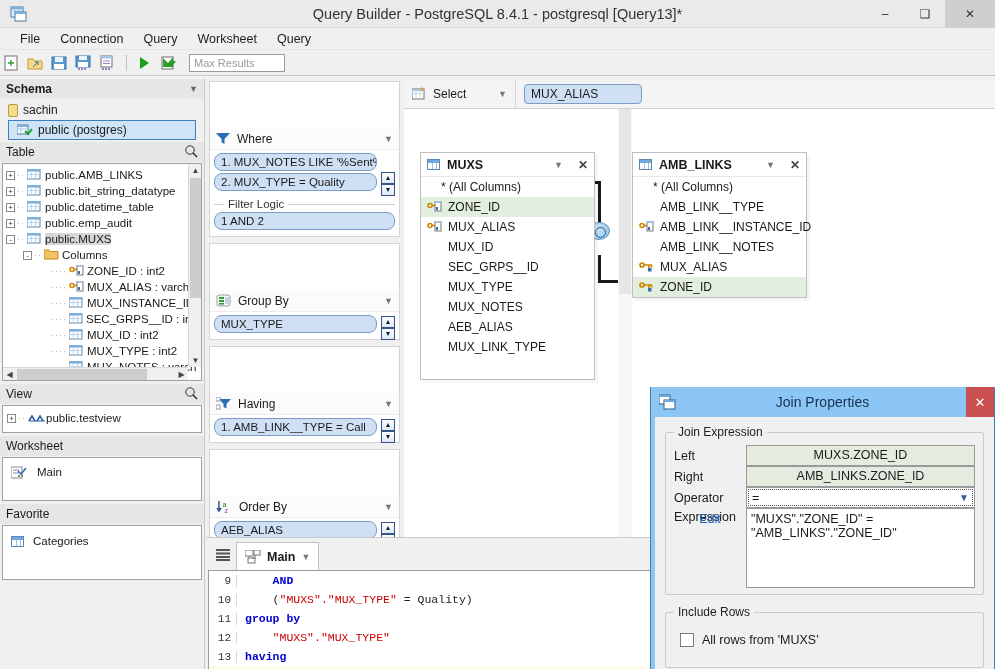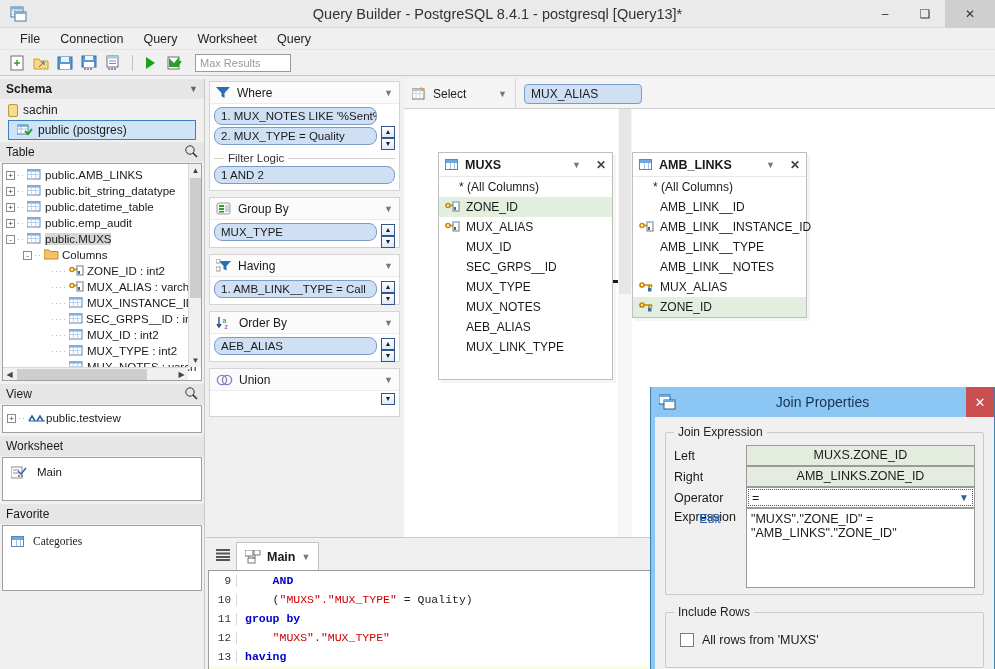--- a/index.html
+++ b/index.html
@@ -23,21 +23,21 @@
     position:absolute; left:0; right:0; text-align:center;
     font-size:14.5px; color:#333; pointer-events:none;
   }
   .wincontrols { margin-left:auto; display:flex; height:28px; }
   .wincontrols div { width:40px; height:28px; display:flex; align-items:center; justify-content:center; font-size:12px; color:#333; }
   .wincontrols .close { background:#cfcfcf; width:50px; }
   
   #menubar { height:22px; background:#f0f0f0; display:flex; align-items:center; padding-left:10px; border-bottom:1px solid #e4e4e4; }
   #menubar span { padding:2px 10px; font-size:12.5px; color:#222; }
   
-  #toolbar { height:26px; background:#f0f0f0; display:flex; align-items:center; padding-left:6px; border-bottom:1px solid #c8c8c8; }
+  #toolbar { height:26px; background:#f0f0f0; display:flex; align-items:center; padding-left:0; border-bottom:1px solid #c8c8c8; }
   .tbtn { width:22px;height:22px; display:flex;align-items:center;justify-content:center; margin-right:2px;}
   .tsep { width:1px;height:16px;background:#c0c0c0;margin:0 6px; }
   #maxresults {
     margin-left:8px; width:96px; height:18px; border:1px solid #9a9a9a; background:#fff;
     font-size:11px; color:#9a9a9a; padding:0 4px; line-height:16px;
   }
   
   #main { position:absolute; top:79px; left:0; right:0; bottom:0; }
   
   #sidebar { position:absolute; left:0; top:0; width:205px; bottom:0; background:#f0f0f0; border-right:1px solid #c8c8c8; }
@@ -65,21 +65,21 @@
   
   .ico { display:inline-block; vertical-align:middle; }
   .tblico { width:13px;height:11px;border:1px solid #5b87b5;background:#fff; position:relative; }
   .tblico:before{content:'';position:absolute;left:0;right:0;top:0;height:3px;background:#6fa8dc;}
   .tblico:after{content:'';position:absolute;left:4px;top:3px;bottom:0;width:1px;background:#9cc3e5;box-shadow:4px 0 0 #9cc3e5;}
   .dbico{width:10px;height:13px;background:#f6dd8a;border:1px solid #b79c3f;border-radius:3px/2px;}
   .viewico{width:15px;height:11px;color:#2b5f9e;font-size:11px;line-height:10px;font-weight:bold;}
   
   #clauses { position:absolute; left:206px; top:0; width:197px; bottom:0; background:#f0f0f0; overflow:hidden;}
   .cpanel { background:#fff; border:1px solid #d4d4d4; margin:2px 3px 6px 3px; }
-  .cphdr { height:22px; display:flex; align-items:center; padding:0 6px; gap:6px; background:#fbfbfb; border-bottom:1px solid #ececec; font-size:12px;}
+  .cphdr { height:22px; display:flex; align-items:center; padding:0 6px; gap:6px; background:#fbfbfb; border-bottom:1px solid #ececec; font-size:12px;margin-top:46px;}
   .cphdr .caret { margin-left:auto; color:#777; font-size:9px;}
   .cpbody { padding:3px 4px 4px 4px; position:relative; }
   .chip {
     background:#cfe0f5; border:1px solid #7a9cc6; border-radius:8px;
     height:18px; line-height:16px; padding:0 6px; font-size:11.5px; margin-bottom:2px;
     white-space:nowrap; overflow:hidden;
   }
   .fl-divider { display:flex; align-items:center; gap:4px; font-size:11.5px; color:#333; margin:7px 0 2px 0;}
   .fl-divider .line { flex:1; height:1px; background:#cfcfcf;}
   .fl-divider .lead { width:10px; height:1px; background:#cfcfcf;}
@@ -441,21 +441,21 @@
               <rect x="10" y="10" width="2" height="2" fill="#888"></rect>
             </svg>
         </span>
         <span class="lbl">Main</span>
       </div>
     </div>
 
     <div class="panelhdr" style="margin-top:3px;">
       <span>Favorite</span>
     </div>
-    <div class="treebox" style="height:66px;font-family:Liberation Serif, serif;">
+    <div class="treebox" style="height:55px;">
       <div class="tnode" style="margin:6px 0 0 8px;height:18px;">
         <span class="ico tblico" style="margin-right:6px;"></span>
         <span class="lbl">Categories</span>
       </div>
     </div>
   </div>
 
   <div id="clauses">
       <div class="cpanel">
         <div class="cphdr">
@@ -591,21 +591,21 @@
     </div>
 
     <div id="diagram">
 
       <div class="joinline" style="left:194px;top:72px;width:3px;height:45px;"></div>
       <div class="joinline" style="left:178px;top:72px;width:18px;height:3px;"></div>
       <div class="joinline" style="left:194px;top:146px;width:3px;height:28px;"></div>
       <div class="joinline" style="left:194px;top:171px;width:32px;height:3px;"></div>
       <div class="joinicon" style="left:184px;top:113px;"></div>
 
-      <div class="tablebox" style="left:34px;top:43px;width:175px;">
+      <div class="tablebox" style="left:16px;top:43px;width:175px;">
         <div class="tbhdr-shadow"></div>
         <div class="tbtitle">
           <span class="ico tblico"></span>
           <span>MUXS</span>
           <span class="caret">▼</span>
           <span class="x">✕</span>
         </div>
         <div id="muxs-cols" style="padding-bottom:22px;">
             <div class="colrow star">
               <span class="nm">* (All Columns)</span>
@@ -664,35 +664,31 @@
           <span>AMB_LINKS</span>
           <span class="caret">▼</span>
           <span class="x">✕</span>
         </div>
         <div id="amb-cols">
             <div class="colrow star">
               <span class="nm">* (All Columns)</span>
             </div>
             <div class="colrow">
               <span style="width: 15px; display: inline-block;"></span>
-              <span class="nm">AMB_LINK__ID</span>
+              <span class="nm">AMB_LINK__TYPE</span>
             </div>
             <div class="colrow">
               <span class="ico" style="display: inline-block; width: 15px; height: 12px;"><svg width="15" height="12">
                   <path d="M1 4.5a2 2 0 1 1 4 0 2 2 0 1 1-4 0" fill="none" stroke="#cc8800" stroke-width="1.6"></path>
                   <path d="M5 4.5h3" stroke="#cc8800" stroke-width="1.6"></path>
                   <rect x="8" y="0" width="6" height="10" fill="#fff" stroke="#777"></rect>
                   <rect x="8" y="0" width="6" height="2" fill="#9fc3e0"></rect>
                   <rect x="9" y="6" width="2" height="3" fill="#3a6ea5"></rect>
                 </svg></span>
               <span class="nm">AMB_LINK__INSTANCE_ID</span>
-            </div>
-            <div class="colrow">
-              <span style="width: 15px; display: inline-block;"></span>
-              <span class="nm">AMB_LINK__TYPE</span>
             </div>
             <div class="colrow">
               <span style="width: 15px; display: inline-block;"></span>
               <span class="nm">AMB_LINK__NOTES</span>
             </div>
             <div class="colrow">
               <span class="ico" style="display: inline-block; width: 15px; height: 12px;"><svg width="15" height="12">
                   <path d="M1 4a2 2 0 1 1 4 0 2 2 0 1 1-4 0" fill="none" stroke="#cc8800" stroke-width="1.7"></path>
                   <path d="M5 4h8M10 4v3M12.5 4v2.5" stroke="#cc8800" stroke-width="1.7"></path>
                   <rect x="9" y="7" width="3.5" height="3.5" fill="#3a6ea5"></rect>

